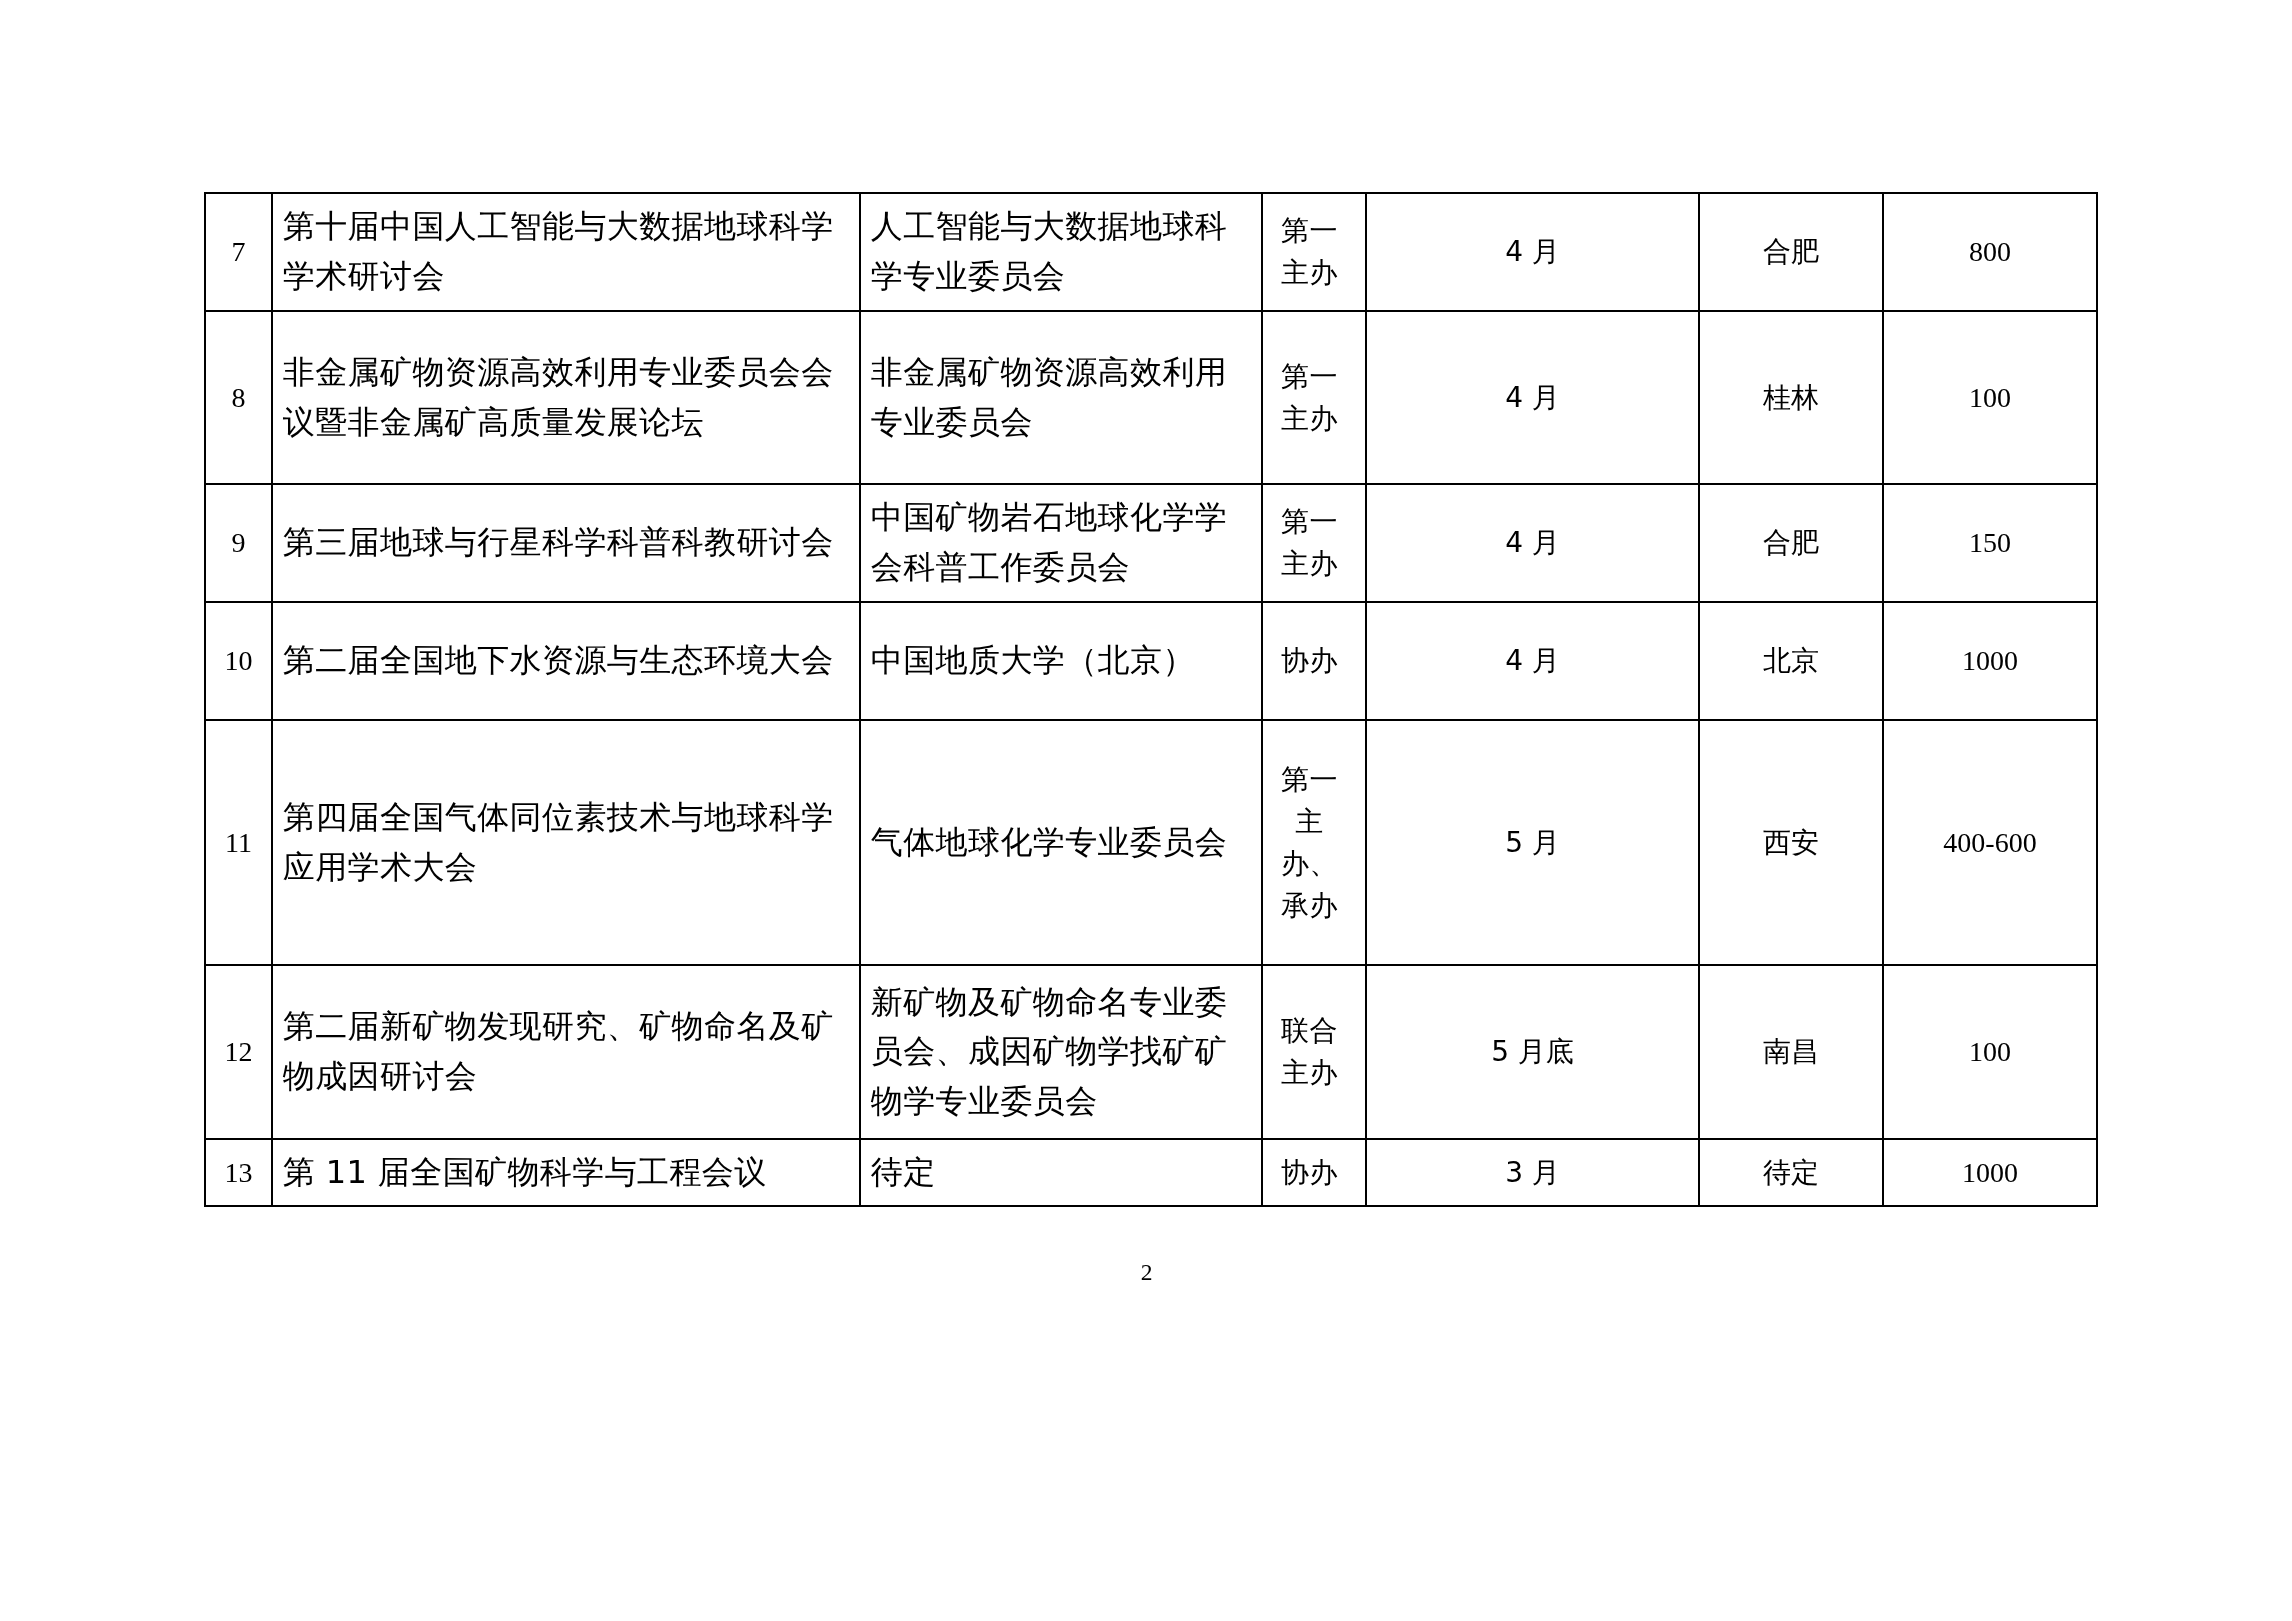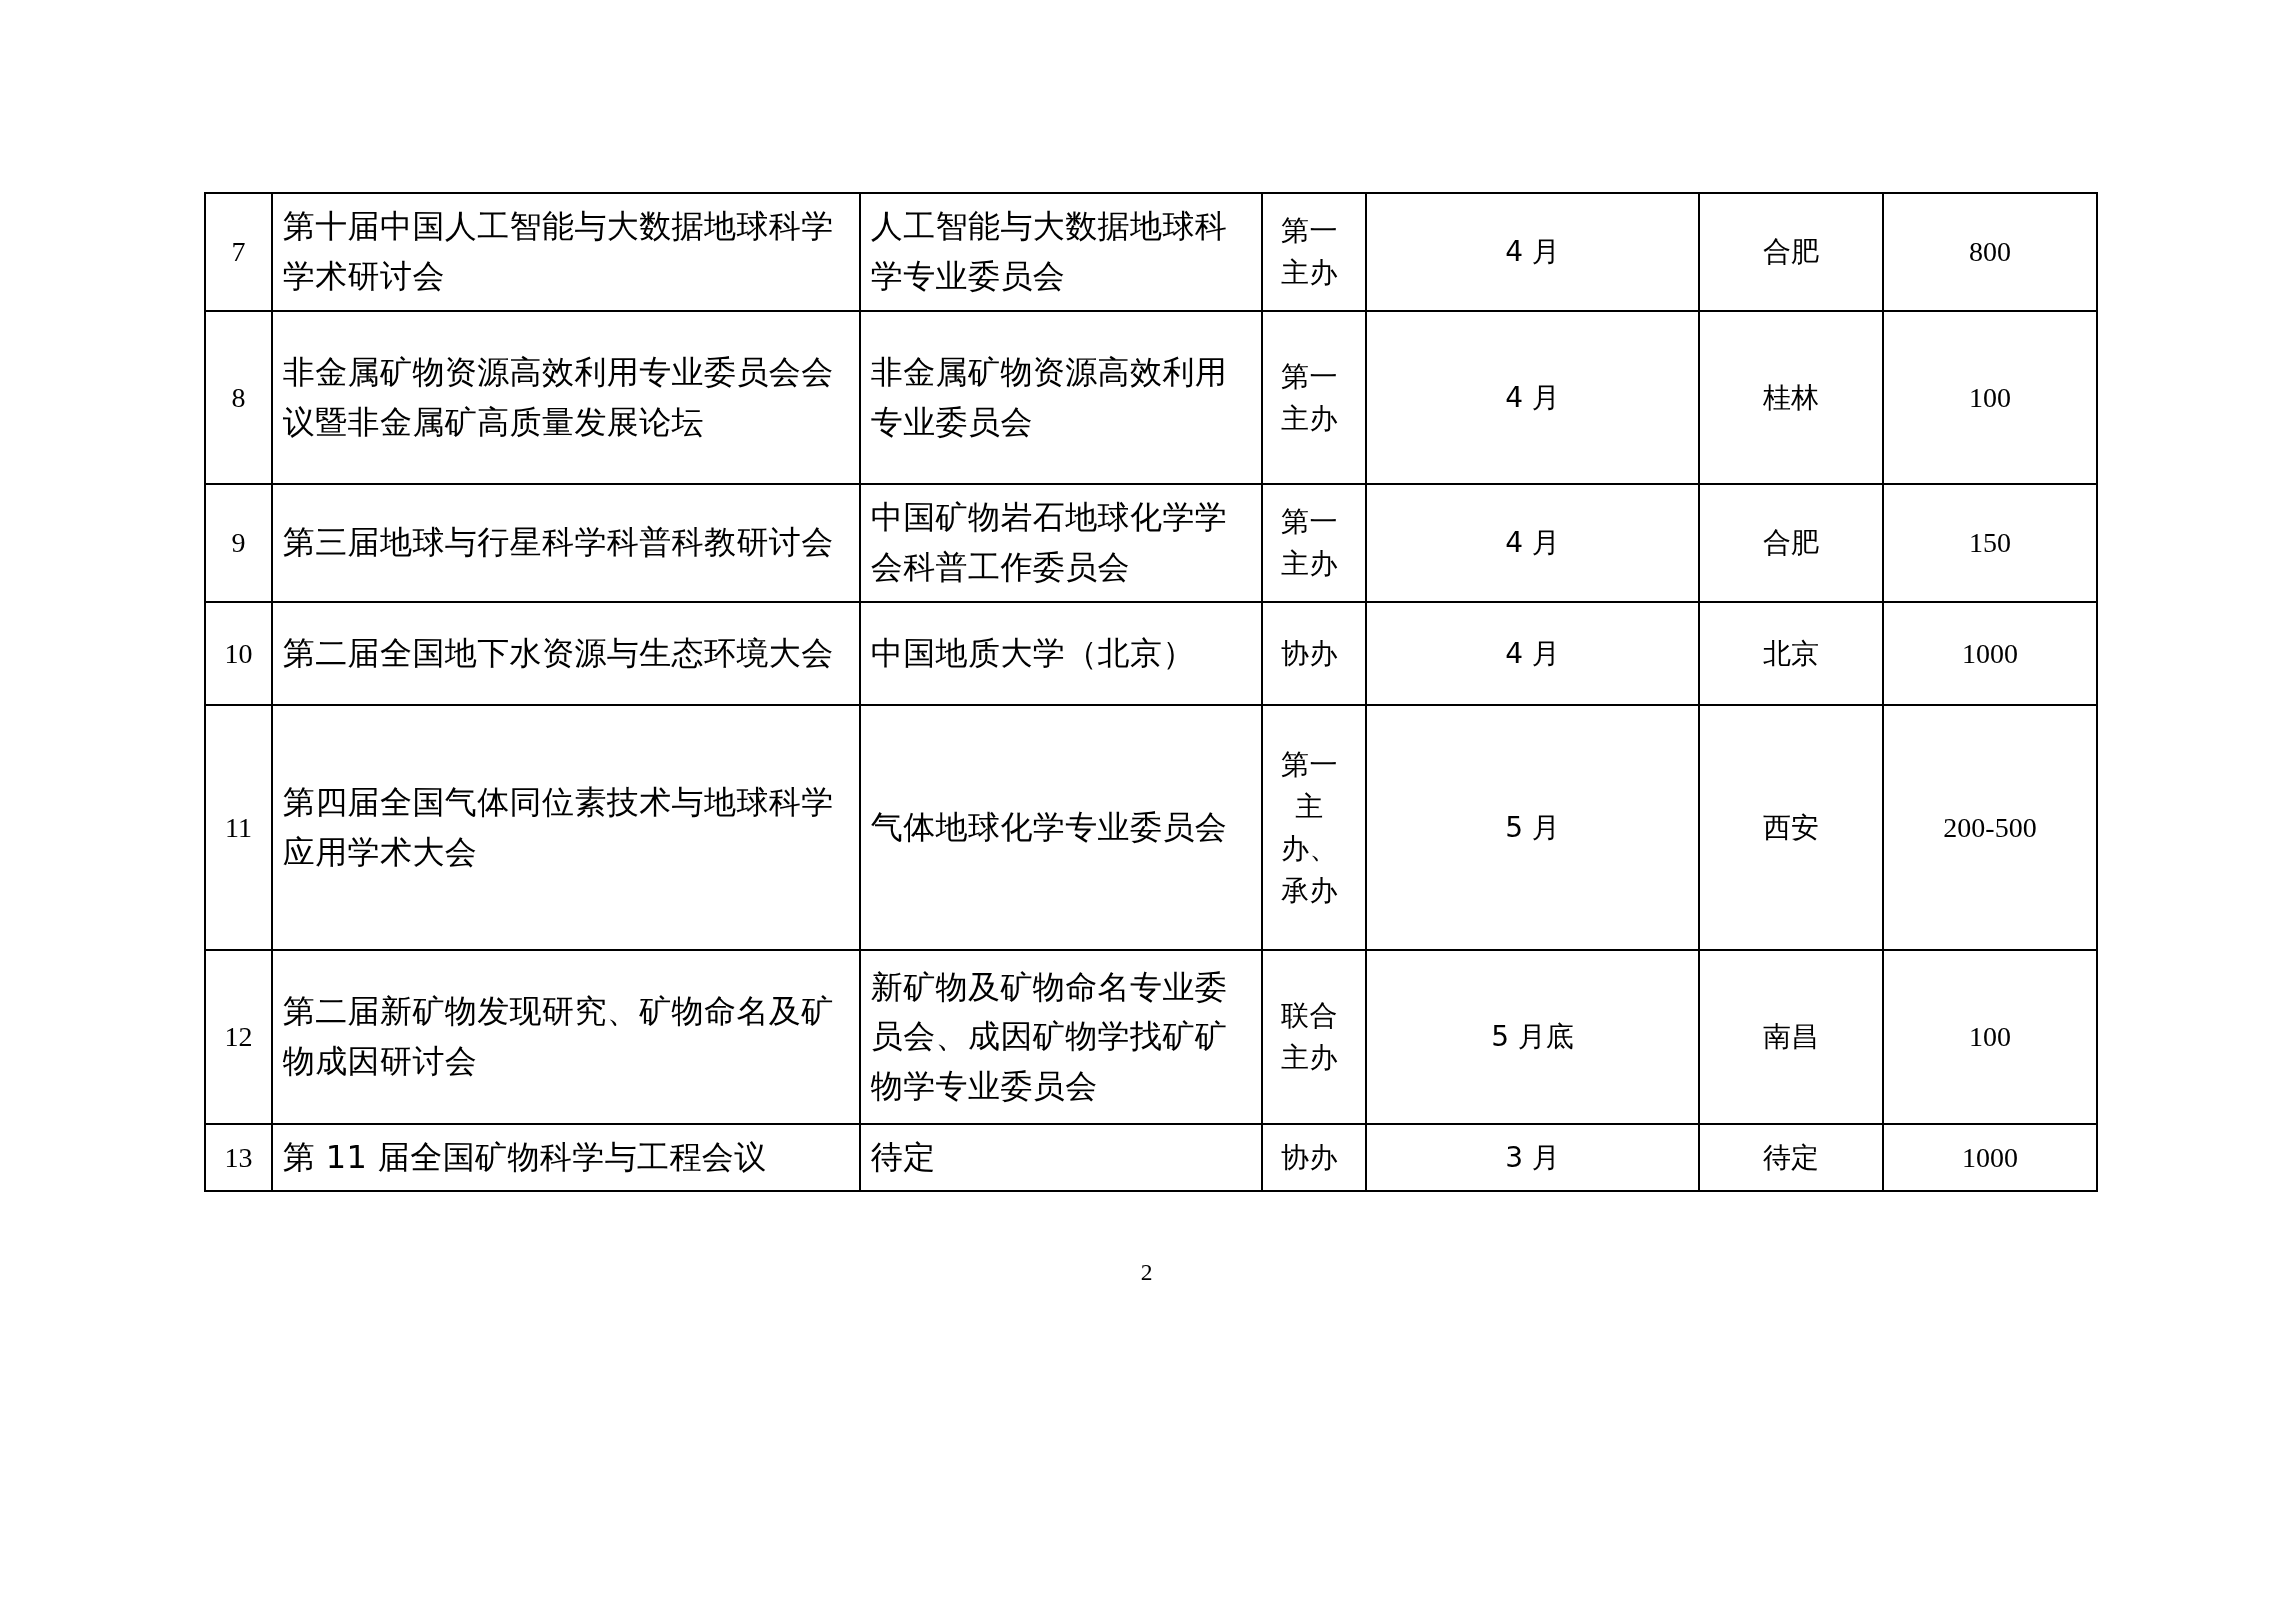--- a/index.html
+++ b/index.html
@@ -132,38 +132,38 @@
       <tr style="height:118px;">
         <td class="idx">9</td>
         <td class="name">第三届地球与行星科学科普科教研讨会</td>
         <td class="org">中国矿物岩石地球化学学会科普工作委员会</td>
         <td class="role"><span class="role-vert">第一<br>主办</span></td>
         <td class="month">4 月</td>
         <td class="city">合肥</td>
         <td class="num">150</td>
       </tr>
 
-      <tr style="height:103px;">
+      <tr style="height:118px;">
         <td class="idx">10</td>
         <td class="name">第二届全国地下水资源与生态环境大会</td>
         <td class="org">中国地质大学（北京）</td>
         <td class="role"><span class="role-vert">协办</span></td>
         <td class="month">4 月</td>
         <td class="city">北京</td>
         <td class="num">1000</td>
       </tr>
 
       <tr style="height:245px;">
         <td class="idx">11</td>
         <td class="name">第四届全国气体同位素技术与地球科学应用学术大会</td>
         <td class="org">气体地球化学专业委员会</td>
         <td class="role"><span class="role-vert">第一<br>主<br>办、<br>承办</span></td>
         <td class="month">5 月</td>
         <td class="city">西安</td>
-        <td class="num">200-500</td>
+        <td class="num">400-600</td>
       </tr>
 
       <tr style="height:174px;">
         <td class="idx">12</td>
         <td class="name">第二届新矿物发现研究、矿物命名及矿物成因研讨会</td>
         <td class="org">新矿物及矿物命名专业委员会、成因矿物学找矿矿物学专业委员会</td>
         <td class="role"><span class="role-vert">联合<br>主办</span></td>
         <td class="month">5 月底</td>
         <td class="city">南昌</td>
         <td class="num">100</td>

